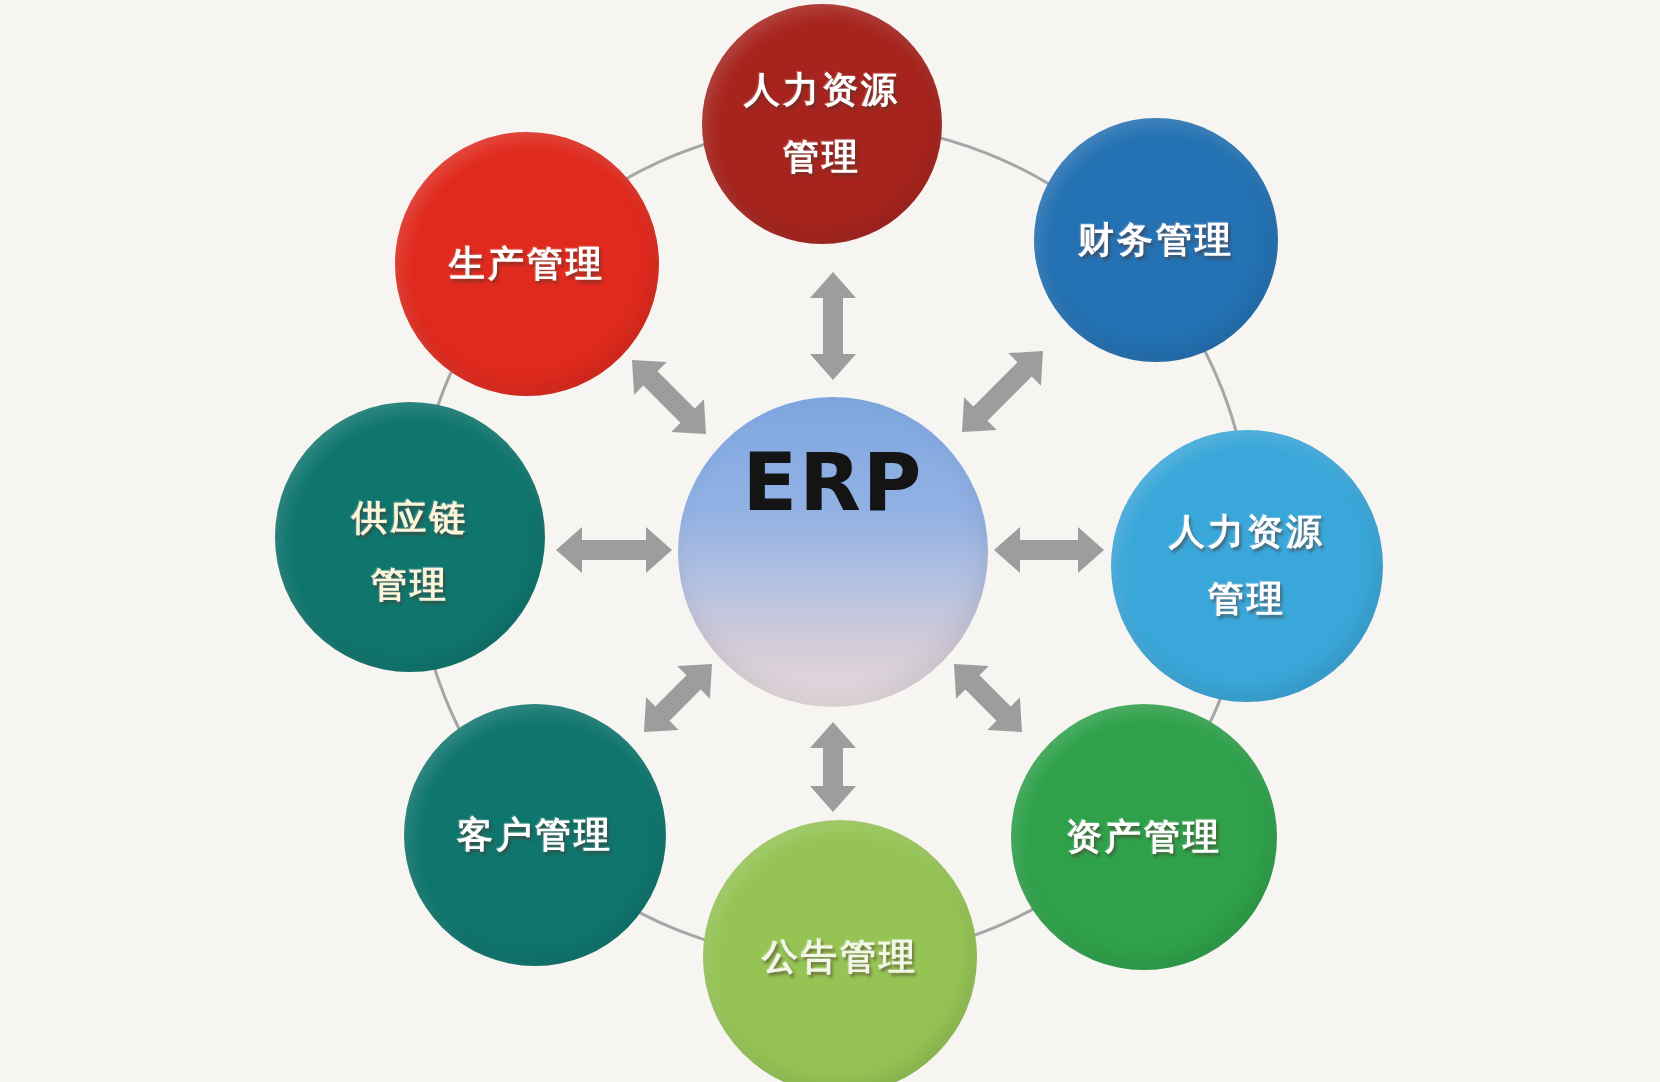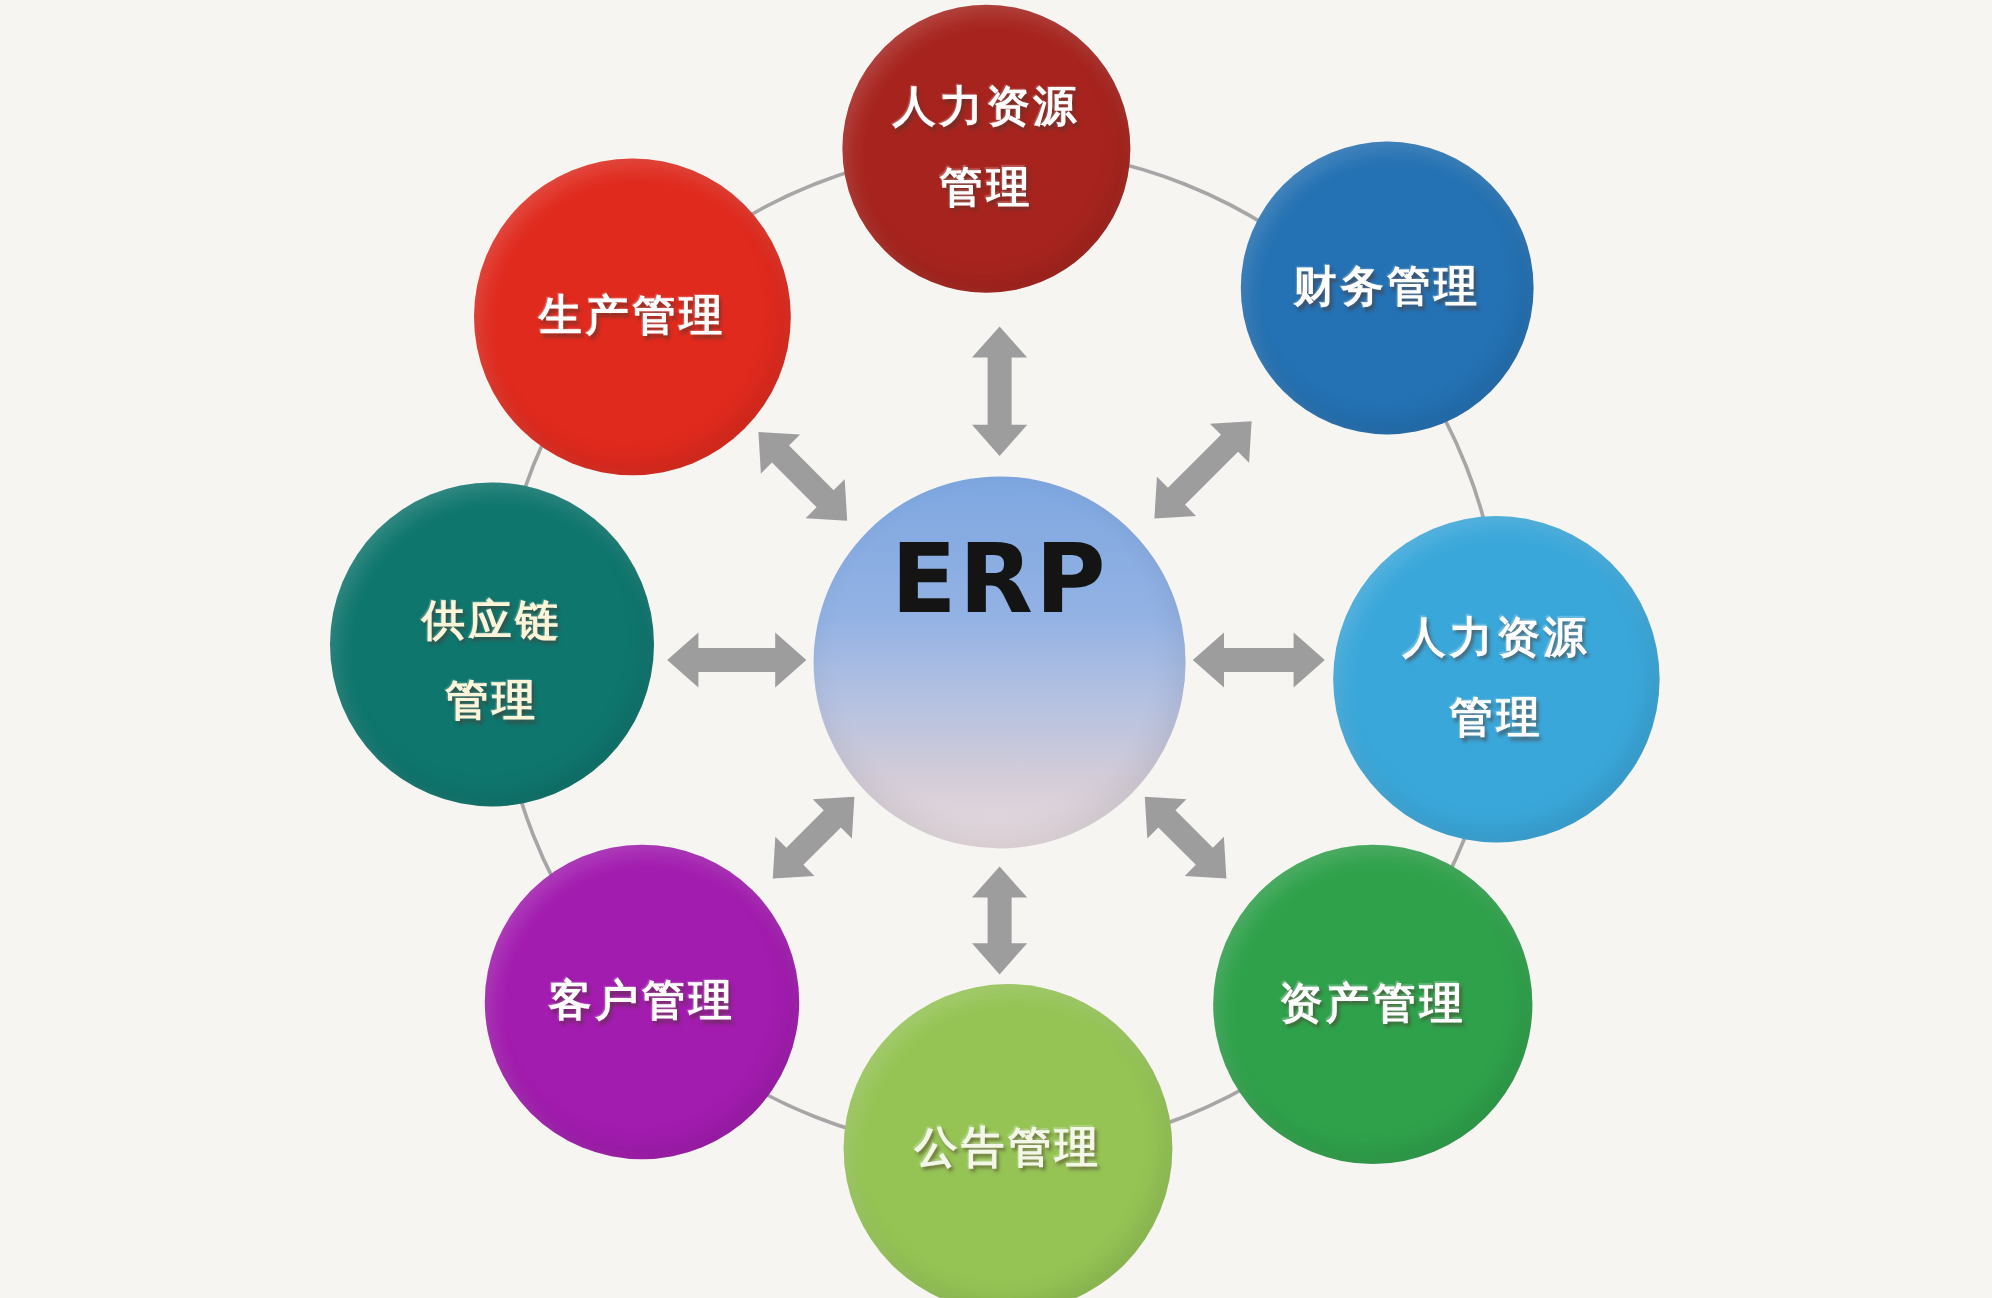--- a/index.html
+++ b/index.html
@@ -84,21 +84,21 @@
   </div>
 
   <div class="node pos-bottom-right" style="background: rgb(47, 161, 75); color: rgb(255, 255, 255);">
     <span class="node-line">资产管理</span>
   </div>
 
   <div class="node pos-bottom" style="background: rgb(149, 196, 85); color: rgb(242, 247, 232);">
     <span class="node-line">公告管理</span>
   </div>
 
-  <div class="node pos-bottom-left" style="background: #a21caf; color: rgb(255, 255, 255);">
+  <div class="node pos-bottom-left" style="background: #0f766e; color: rgb(255, 255, 255);">
     <span class="node-line">客户管理</span>
   </div>
 
   <div class="node pos-left" style="background: #0f766e; color: rgb(252, 245, 217);">
     <span class="node-line">供应链</span>
     <span class="node-line">管理</span>
   </div>
 
   <div class="node pos-top-left" style="background: rgb(224, 42, 30); color: rgb(255, 255, 255);">
     <span class="node-line">生产管理</span>

